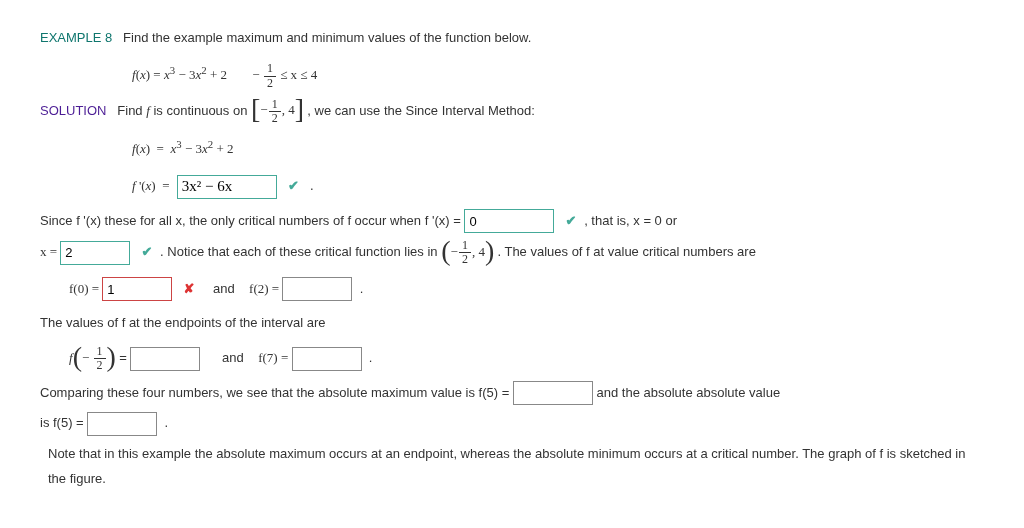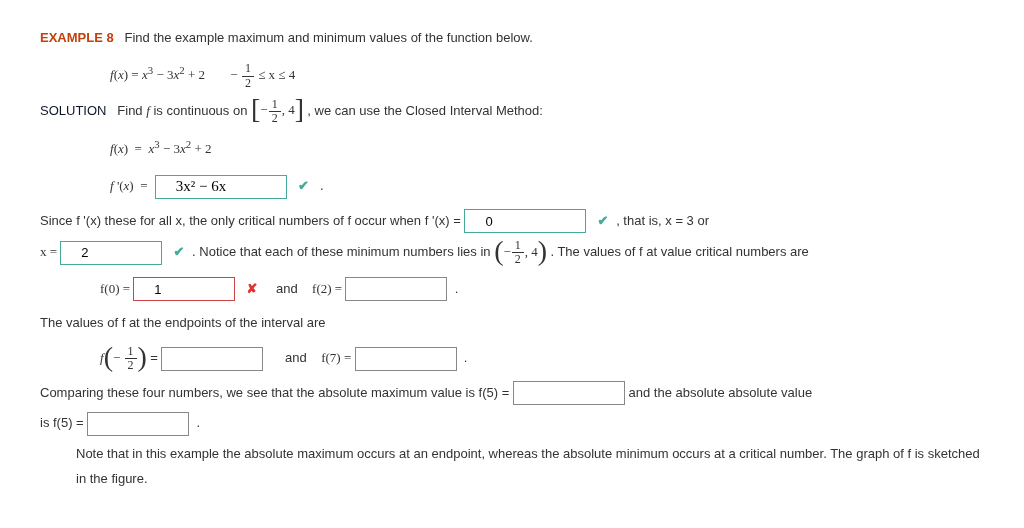--- a/index.html
+++ b/index.html
@@ -6,42 +6,42 @@
     font-family: Verdana, Arial, sans-serif;
     font-size: 13px;
     color: #333;
     margin: 0;
     padding: 20px 40px;
     line-height: 1.9;
     width: 1024px;
     box-sizing: border-box;
   }
   .example-label {
-    color: #c2410c;
-    font-weight: bold;
+    color: #0f766e;
+    font-weight: normal;
     font-family: Arial, sans-serif;
   }
   .solution-label {
-    color: #0f172a;
+    color: #4c1d95;
     font-family: Arial, sans-serif;
   }
   .math-block {
-    margin-left: 70px;
+    margin-left: 92px;
     margin-top: 8px;
     margin-bottom: 8px;
     line-height: 2.2;
   }
   .math-block.less {
-    margin-left: 60px;
+    margin-left: 29px;
   }
   input.answer {
     border: 1px solid #888;
     height: 20px;
     font-size: 13px;
-    padding: 1px 20px;
+    padding: 1px 4px;
     vertical-align: middle;
   }
   input.answer.correct {
     border: 1px solid #4a9;
   }
   input.answer.wrong {
     border: 1px solid #c44;
   }
   .check {
     color: #4a9;
@@ -75,21 +75,21 @@
     font-size: 28px;
     vertical-align: middle;
     display: inline-block;
     line-height: 0.8;
     position: relative;
     top: -2px;
   }
   .italic-f { font-style: italic; font-family: 'Times New Roman', serif; }
   .math { font-family: 'Times New Roman', serif; }
   p { margin: 6px 0; }
-  .indent { margin-left: 36px;}
+  .indent { margin-left: 8px;}
 </style>
 </head>
 <body>
 
 <p>
   <span class="example-label">EXAMPLE 8</span>
   &nbsp;&nbsp;<span>Find the example maximum and minimum values of the function below.</span>
 </p>
 
 <div class="math-block">
@@ -101,46 +101,46 @@
     <span>≤ x ≤</span>
     <span>4</span>
   </span>
 </div>
 
 <p>
   <span class="solution-label">SOLUTION</span>
   &nbsp;&nbsp;<span>Find </span><span class="italic-f">f</span><span> is continuous on </span>
   <span class="math">
     <span class="bracket">[</span>−<span class="frac"><span class="num">1</span><span class="den">2</span></span>, 4<span class="bracket">]</span>
-  </span><span>, we can use the Closed Interval Method:</span>
+  </span><span>, we can use the Since Interval Method:</span>
 </p>
 
 <div class="math-block">
   <span class="math"><span class="italic-f">f</span>(<i>x</i>)&nbsp;&nbsp;=&nbsp;&nbsp;<i>x</i><sup>3</sup> − 3<i>x</i><sup>2</sup> + 2</span>
 </div>
 
 <div class="math-block">
   <span class="math"><span class="italic-f">f</span> '(<i>x</i>)&nbsp;&nbsp;=</span>
   &nbsp;<input class="answer correct" style="width: 90px; font-family: &quot;Times New Roman&quot;, serif; font-size: 15px;" value="3x² − 6x">
   &nbsp;<span class="check">✔</span>
   &nbsp;.
 </div>
 
 <p>
   <span>Since  f '(x)  these for all x, the only critical numbers of f occur when  f '(x) = </span>
   <input class="answer correct" style="width: 80px;" value="0">
   &nbsp;<span class="check">✔</span>
-  <span>,  that is,  x = 3  or</span>
+  <span>,  that is,  x = 0  or</span>
 </p>
 
 <p>
   <span class="math">x = </span>
   <input class="answer correct" style="width: 60px;" value="2">
   &nbsp;<span class="check">✔</span>
-  <span>.  Notice that each of these minimum numbers lies in  </span>
+  <span>.  Notice that each of these critical function lies in  </span>
   <span class="math">
     <span class="paren">(</span>−<span class="frac"><span class="num">1</span><span class="den">2</span></span>, 4<span class="paren">)</span>
   </span><span>.  The values of f at value critical numbers are</span>
 </p>
 
 <div class="math-block less">
   <span class="math">f(0) = </span>
   <input class="answer wrong" style="width: 60px;" value="1">
   &nbsp;<span class="cross">✘</span>
   &nbsp;&nbsp;&nbsp;<span>and</span>&nbsp;&nbsp;&nbsp;

